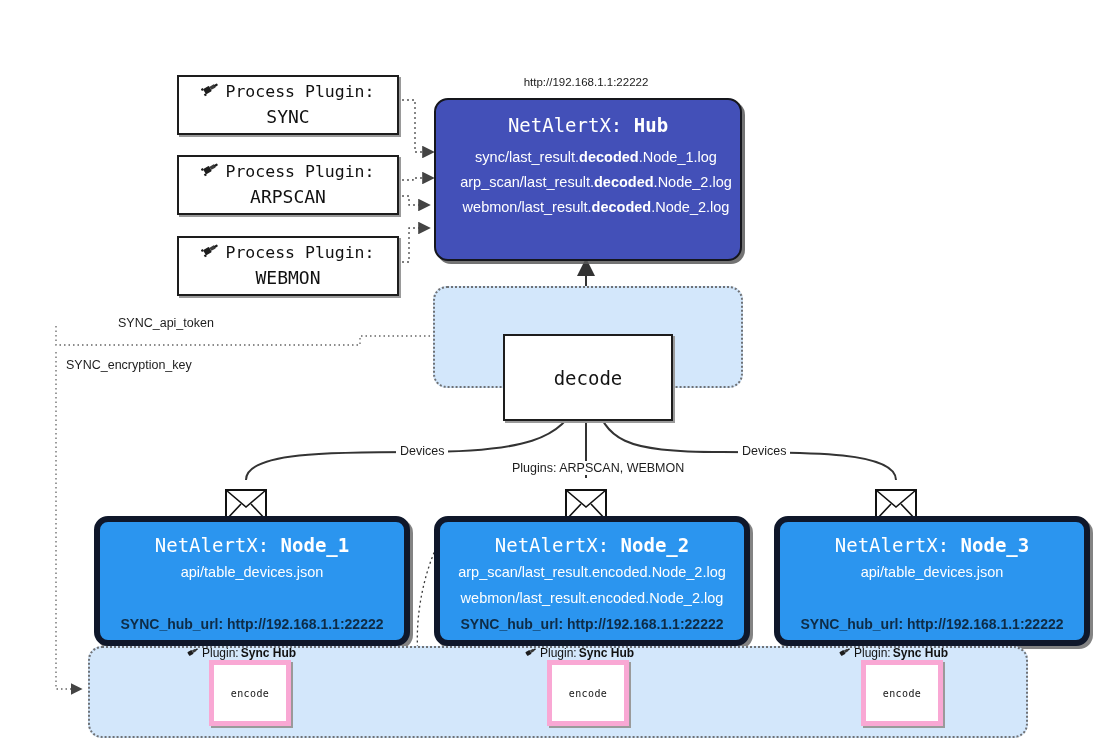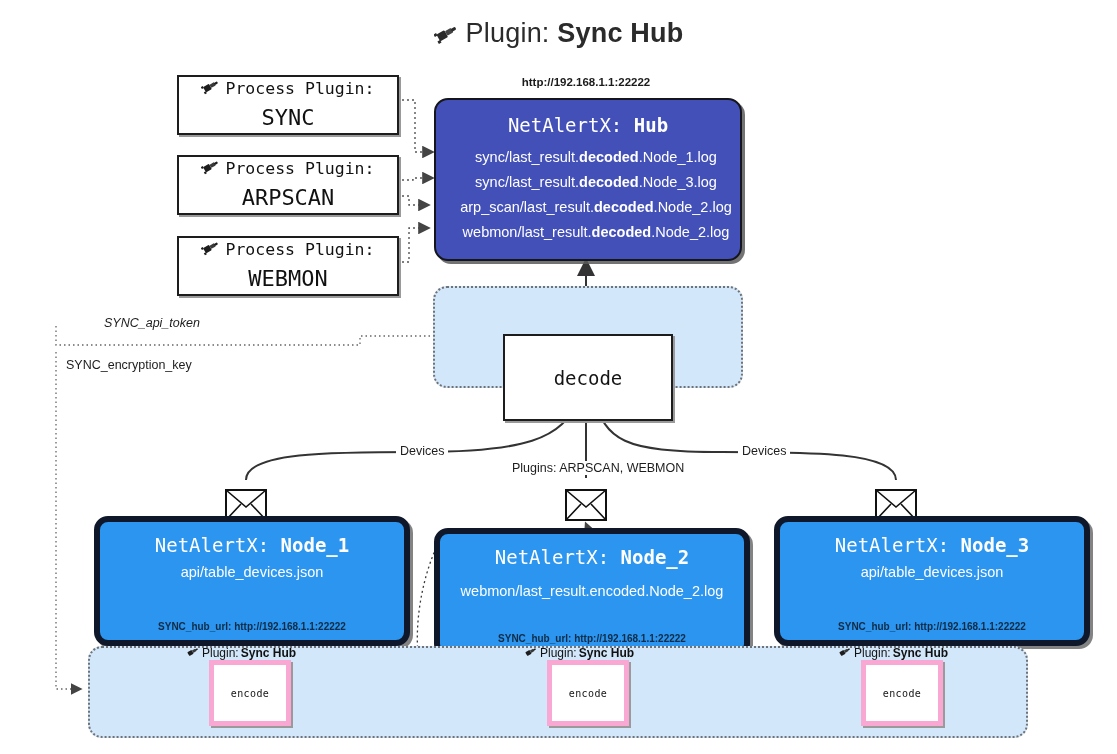--- a/index.html
+++ b/index.html
@@ -15,34 +15,34 @@
   .title b{font-weight:bold;}
 
   
   .pbox{position:absolute;background:#fff;border:2px solid #1d1d1d;
         box-shadow:2px 2px 0 #9a9a9a;
         font-family:"DejaVu Sans Mono","Liberation Mono",monospace;
         font-size:16.5px;color:#111;text-align:center;
         display:flex;flex-direction:column;align-items:center;justify-content:center;
         line-height:1.45;}
   .pbox .l1{display:flex;align-items:center;gap:4px;}
-  .pbox .l2{font-size:22px;}
+  .pbox .l2{font-size:18px;}
 
   
   .hub{position:absolute;left:434px;top:98px;width:304px;height:159px;
        background:#4350b8;border:2px solid #15161c;border-radius:14px;
        box-shadow:3px 3px 0 rgba(90,90,90,.85);color:#fff;}
   .hub .hub-title{font-family:"DejaVu Sans Mono","Liberation Mono",monospace;
        font-size:19px;text-align:center;margin-top:14px;}
   .hub .hub-title b{font-weight:bold;}
   .hub .loglist{margin-top:9px;padding-left:16px;}
   .hub .logline{font-size:14.5px;text-align:center;line-height:25px;white-space:nowrap;}
   .hub .logline b{font-weight:bold;}
   .hub-url{position:absolute;left:434px;top:76px;width:304px;text-align:center;
-           font-size:11.5px;color:#1b1b1b;font-weight:700;}
+           font-size:11.5px;color:#1b1b1b;font-weight:400;}
 
   
   .decode-group{position:absolute;left:433px;top:286px;width:306px;height:98px;
        background:#d3e7fb;border:2.5px dotted #6f7276;border-radius:14px;}
   .decode-box{position:absolute;left:503px;top:294px;width:166px;height:83px;
        background:#fff;border:2px solid #1d1d1d;box-shadow:2px 2px 0 #9a9a9a;
        display:flex;align-items:center;justify-content:center;
        font-family:"DejaVu Sans Mono","Liberation Mono",monospace;font-size:19px;color:#141414;margin-top:40px;}
 
   
@@ -51,21 +51,21 @@
 
   
   .node{position:absolute;width:304px;height:118px;background:#2b95ef;
         border:6px solid #0f172a;border-radius:14px;
         box-shadow:3px 3px 0 rgba(100,100,100,.8);color:#fff;}
   .node .n-title{font-family:"DejaVu Sans Mono","Liberation Mono",monospace;
         font-size:19px;text-align:center;margin-top:12px;}
   .node .n-title b{font-weight:bold;}
   .node .n-line{font-size:14.5px;text-align:center;line-height:25px;white-space:nowrap;margin-top:4px;}
   .node .n-url{position:absolute;left:0;bottom:8px;width:100%;text-align:center;
-        font-size:10px;color:#0e2b45;font-weight:600;white-space:nowrap;margin-top:17px;}
+        font-size:14px;color:#0e2b45;font-weight:600;white-space:nowrap;margin-top:17px;}
 
   .envelope{position:absolute;width:42px;height:32px;}
 
   
   .encode-band{position:absolute;left:88px;top:646px;width:936px;height:88px;
        background:#d3e7fb;border:2.5px dotted #6f7276;border-radius:14px;}
   .encode-box{position:absolute;width:72px;height:56px;background:#fff;
        border:5px solid #f9a8d4;box-shadow:2px 2px 0 #9a9a9a;
        display:flex;align-items:center;justify-content:center;
        font-family:"DejaVu Sans Mono","Liberation Mono",monospace;
@@ -111,34 +111,20 @@
 
     <path d="M436,548 C422,580 415,620 418,655" fill="none" stroke="#3a3a3a" stroke-width="1.3" stroke-dasharray="2,3"></path>
     <path d="M418,655 C420,676 510,690 542,688" fill="none" stroke="#3a3a3a" stroke-width="1.3" stroke-dasharray="2,3" marker-end="url(#dotArrow)"></path>
     <path d="M618,688 C636,686 636,660 628,630 C616,588 596,548 586,524" fill="none" stroke="#3a3a3a" stroke-width="1.3" stroke-dasharray="2,3" marker-end="url(#dotArrow)"></path>
 
     <path d="M896,524 C890,560 866,600 846,660" fill="none" stroke="#3a3a3a" stroke-width="1.3" stroke-dasharray="2,3"></path>
     <path d="M846,660 C836,672 842,684 857,687" fill="none" stroke="#3a3a3a" stroke-width="1.3" stroke-dasharray="2,3" marker-end="url(#dotArrow)"></path>
     <path d="M932,688 C950,686 950,660 942,630 C932,588 912,548 900,524" fill="none" stroke="#3a3a3a" stroke-width="1.3" stroke-dasharray="2,3" marker-end="url(#dotArrow)"></path>
   </svg>
 
-  <div class="title">
-    <span class="plug">
-      <svg width="26" height="24" viewBox="0 0 26 24">
-        <g transform="rotate(-30 13 12)">
-          <rect x="3" y="8" width="9" height="8" rx="1.2" fill="#2b2b2b"></rect>
-          <rect x="12" y="9.5" width="7" height="5" rx="1" fill="#444"></rect>
-          <rect x="18" y="10.5" width="5" height="3" rx="1.2" fill="#2b2b2b"></rect>
-          <rect x="0.5" y="6.5" width="3" height="3" fill="#2b2b2b"></rect>
-          <rect x="0.5" y="14.5" width="3" height="3" fill="#2b2b2b"></rect>
-        </g>
-      </svg>
-    </span><span>Plugin:</span>
-    <b>Sync Hub</b>
-  </div>
 
   <div class="pbox" style="left:177px;top:75px;width:218px;height:56px;">
     <div class="l1">
       <span>
         <svg width="20" height="18" viewBox="0 0 26 24">
             <g transform="rotate(-30 13 12)">
           <rect x="3" y="8" width="9" height="8" rx="1.2" fill="#1d1d1d"></rect>
           <rect x="12" y="9.5" width="7" height="5" rx="1" fill="#3a3a3a"></rect>
           <rect x="18" y="10.5" width="5" height="3" rx="1.2" fill="#1d1d1d"></rect>
           <rect x="0.5" y="6.5" width="3" height="3" fill="#1d1d1d"></rect>
@@ -191,35 +177,32 @@
   <div class="hub">
     <div class="hub-title">
       <span>NetAlertX:</span>
       <b>Hub</b>
     </div>
     <div class="loglist">
       <div class="logline">
         <span>sync/last_result.</span><b>decoded</b><span>.Node_1.log</span>
       </div>
       <div class="logline">
-        <span>sync/last_result.</span><b>decoded</b><span>.Node_3.log</span>
-      </div>
-      <div class="logline">
         <span>arp_scan/last_result.</span><b>decoded</b><span>.Node_2.log</span>
       </div>
       <div class="logline">
         <span>webmon/last_result.</span><b>decoded</b><span>.Node_2.log</span>
       </div>
     </div>
   </div>
 
   <div class="decode-group"></div>
   <div class="decode-box">decode</div>
 
-  <div class="elabel" style="left:100px;top:316px;font-style:italic;">SYNC_api_token</div>
+  <div class="elabel" style="left:114px;top:316px;">SYNC_api_token</div>
   <div class="elabel" style="left:62px;top:358px;">SYNC_encryption_key</div>
 
   <div class="elabel" style="left:396px;top:444px;">Devices</div>
   <div class="elabel" style="left:738px;top:444px;">Devices</div>
   <div class="elabel" style="left:508px;top:461px;text-align:center;">Plugins: ARPSCAN, WEBMON</div>
 
   <div class="envelope" style="left:225px;top:489px;">
     <svg width="42" height="32" viewBox="0 0 42 32">
       <rect x="1" y="1" width="40" height="30" fill="#fff" stroke="#111" stroke-width="2"></rect>
       <path d="M1,1 L21,18 L41,1" fill="none" stroke="#111" stroke-width="1.6"></path>
@@ -243,26 +226,27 @@
 
   <div class="node" style="left:94px;top:516px;">
     <div class="n-title">
       <span>NetAlertX:</span>
       <b>Node_1</b>
     </div>
     <div class="n-line">api/table_devices.json</div>
     <div class="n-url">SYNC_hub_url: http://192.168.1.1:22222</div>
   </div>
 
-  <div class="node" style="left:434px;top:528px;">
+  <div class="node" style="left:434px;top:516px;">
     <div class="n-title">
       <span>NetAlertX:</span>
       <b>Node_2</b>
     </div>
-    <div class="n-line" style="margin-top:11px;">webmon/last_result.encoded.Node_2.log</div>
+    <div class="n-line">arp_scan/last_result.encoded.Node_2.log</div>
+    <div class="n-line" style="margin-top:1px;">webmon/last_result.encoded.Node_2.log</div>
     <div class="n-url">SYNC_hub_url: http://192.168.1.1:22222</div>
   </div>
 
   <div class="node" style="left:774px;top:516px;">
     <div class="n-title">
       <span>NetAlertX:</span>
       <b>Node_3</b>
     </div>
     <div class="n-line">api/table_devices.json</div>
     <div class="n-url">SYNC_hub_url: http://192.168.1.1:22222</div>

